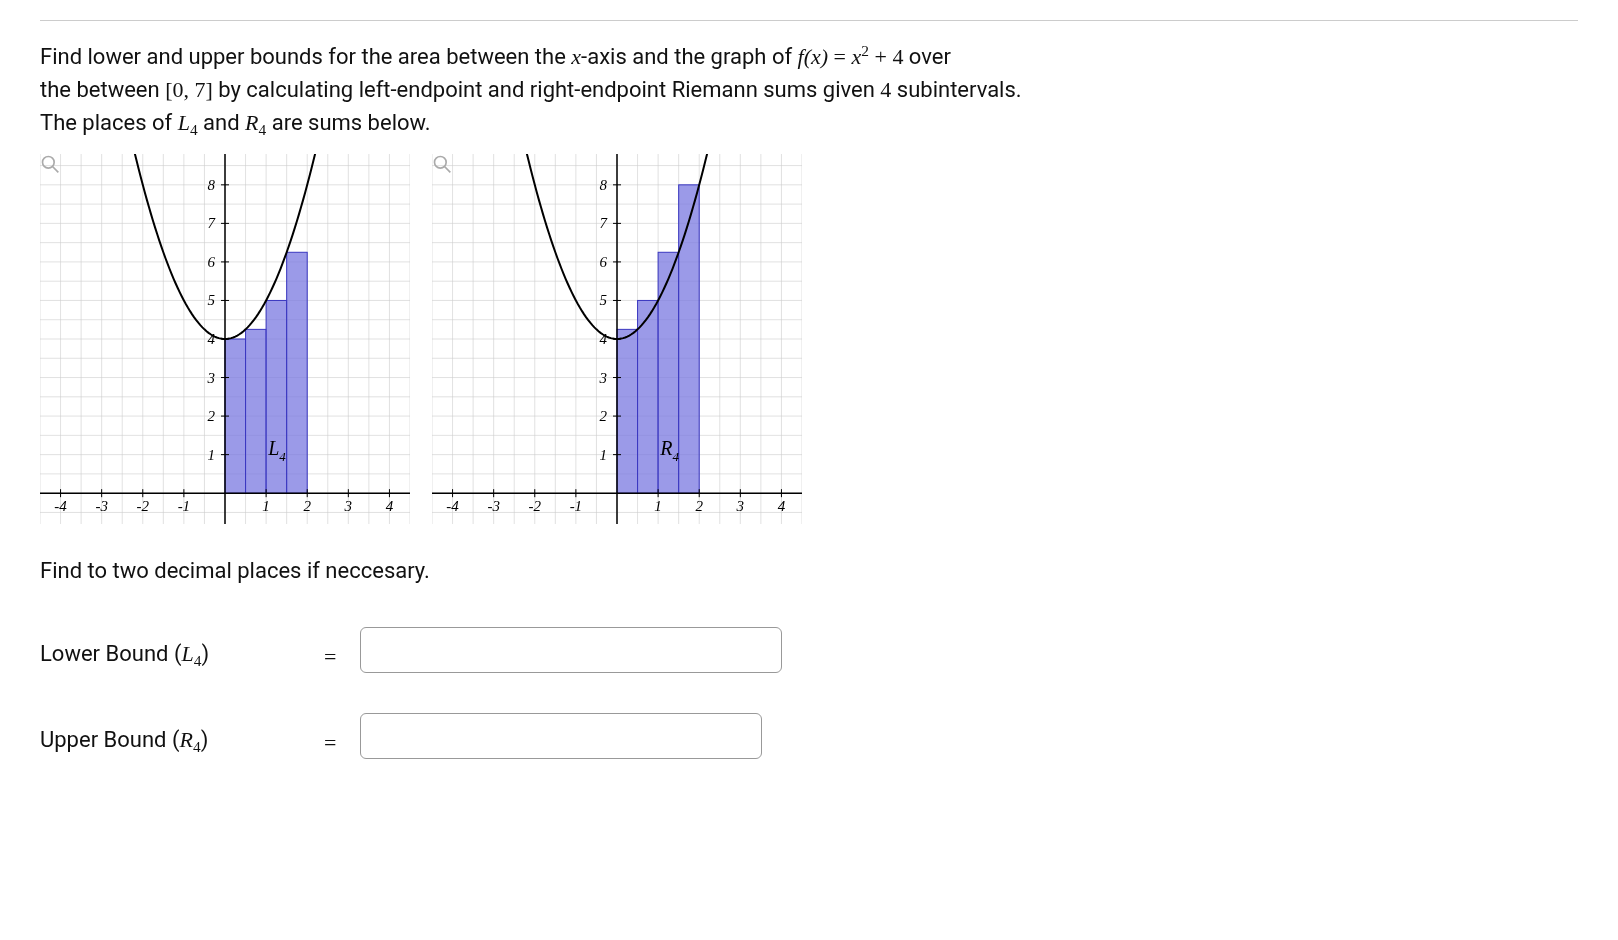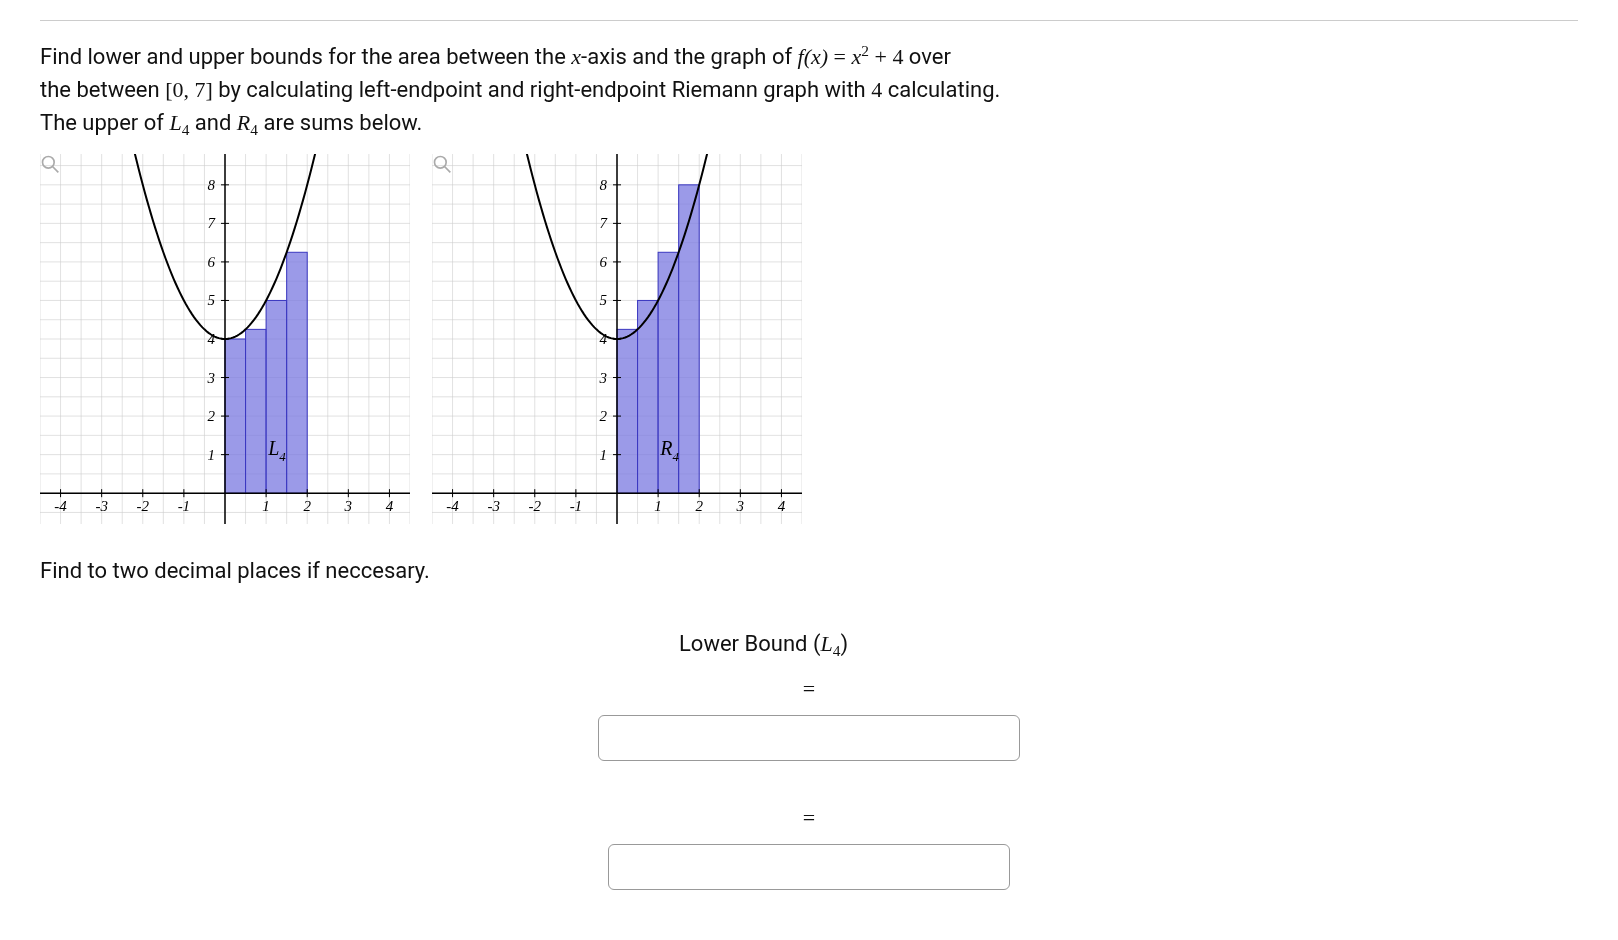--- a/index.html
+++ b/index.html
@@ -45,24 +45,23 @@
     bottom: 3%;
     color: #aaa;
     width: 20px;
     height: 20px;
   }
   .round-instr {
     margin: 30px 0 40px 0;
   }
   .answer-row {
     display: flex;
-    align-items: center;
+    align-items: flex-end;
     margin-bottom: 40px;
-    gap: 10px;
-    flex-direction: column;
+    gap: 16px;
   }
   .answer-label {
     min-width: 260px;
   }
   .answer-input {
     border: 1px solid #999;
     border-radius: 6px;
     height: 44px;
     width: 400px;
     font-size: 20px;
@@ -76,23 +75,23 @@
   }
 </style>
 </head>
 <body>
 
 <hr class="topline">
 
 <div class="problem-text">
   <span>Find lower and upper bounds for the area between the </span><span class="math-var">x</span><span>-axis and the graph of </span><span class="math-var">f(x)</span><span class="math-rm"> = </span><span class="math-var">x</span><span class="math-rm sup">2</span><span class="math-rm"> + 4</span><span> over</span>
   <br>
-  <span>the between </span><span class="math-rm">[0, 7]</span><span> by calculating left-endpoint and right-endpoint Riemann graph with </span><span class="math-rm">4</span><span> calculating.</span>
+  <span>the between </span><span class="math-rm">[0, 7]</span><span> by calculating left-endpoint and right-endpoint Riemann sums given </span><span class="math-rm">4</span><span> subintervals.</span>
   <br>
-  <span>The upper of </span><span class="math-var">L</span><span class="math-rm sub">4</span><span> and </span><span class="math-var">R</span><span class="math-rm sub">4</span><span> are sums below.</span>
+  <span>The places of </span><span class="math-var">L</span><span class="math-rm sub">4</span><span> and </span><span class="math-var">R</span><span class="math-rm sub">4</span><span> are sums below.</span>
 </div>
 
 <div class="graphs-row">
   <div class="graph-box">
     <svg id="svg-L4" viewBox="0 0 370 370">
         <line x1="0" y1="0" x2="0" y2="370" stroke="#ccc" stroke-width="0.6"></line>
         <line x1="20.555555555555554" y1="0" x2="20.555555555555554" y2="370" stroke="#ccc" stroke-width="0.6"></line>
         <line x1="41.11111111111111" y1="0" x2="41.11111111111111" y2="370" stroke="#ccc" stroke-width="0.6"></line>
         <line x1="61.666666666666664" y1="0" x2="61.666666666666664" y2="370" stroke="#ccc" stroke-width="0.6"></line>
         <line x1="82.22222222222221" y1="0" x2="82.22222222222221" y2="370" stroke="#ccc" stroke-width="0.6"></line>
@@ -267,15 +266,18 @@
 
 <div class="answer-row">
   <span class="answer-label">
     <span>Lower Bound (</span><span class="math-var">L</span><span class="math-rm sub">4</span><span>)</span>
   </span>
   <span class="eq">=</span>
   <input class="answer-input" type="text" style="">
 </div>
 
 <div class="answer-row">
+  <span class="answer-label">
+    <span>Upper Bound (</span><span class="math-var">R</span><span class="math-rm sub">4</span><span>)</span>
+  </span>
   <span class="eq">=</span>
   <input class="answer-input" style="width: 380px;" type="text">
 </div>
 
 </body></html>

